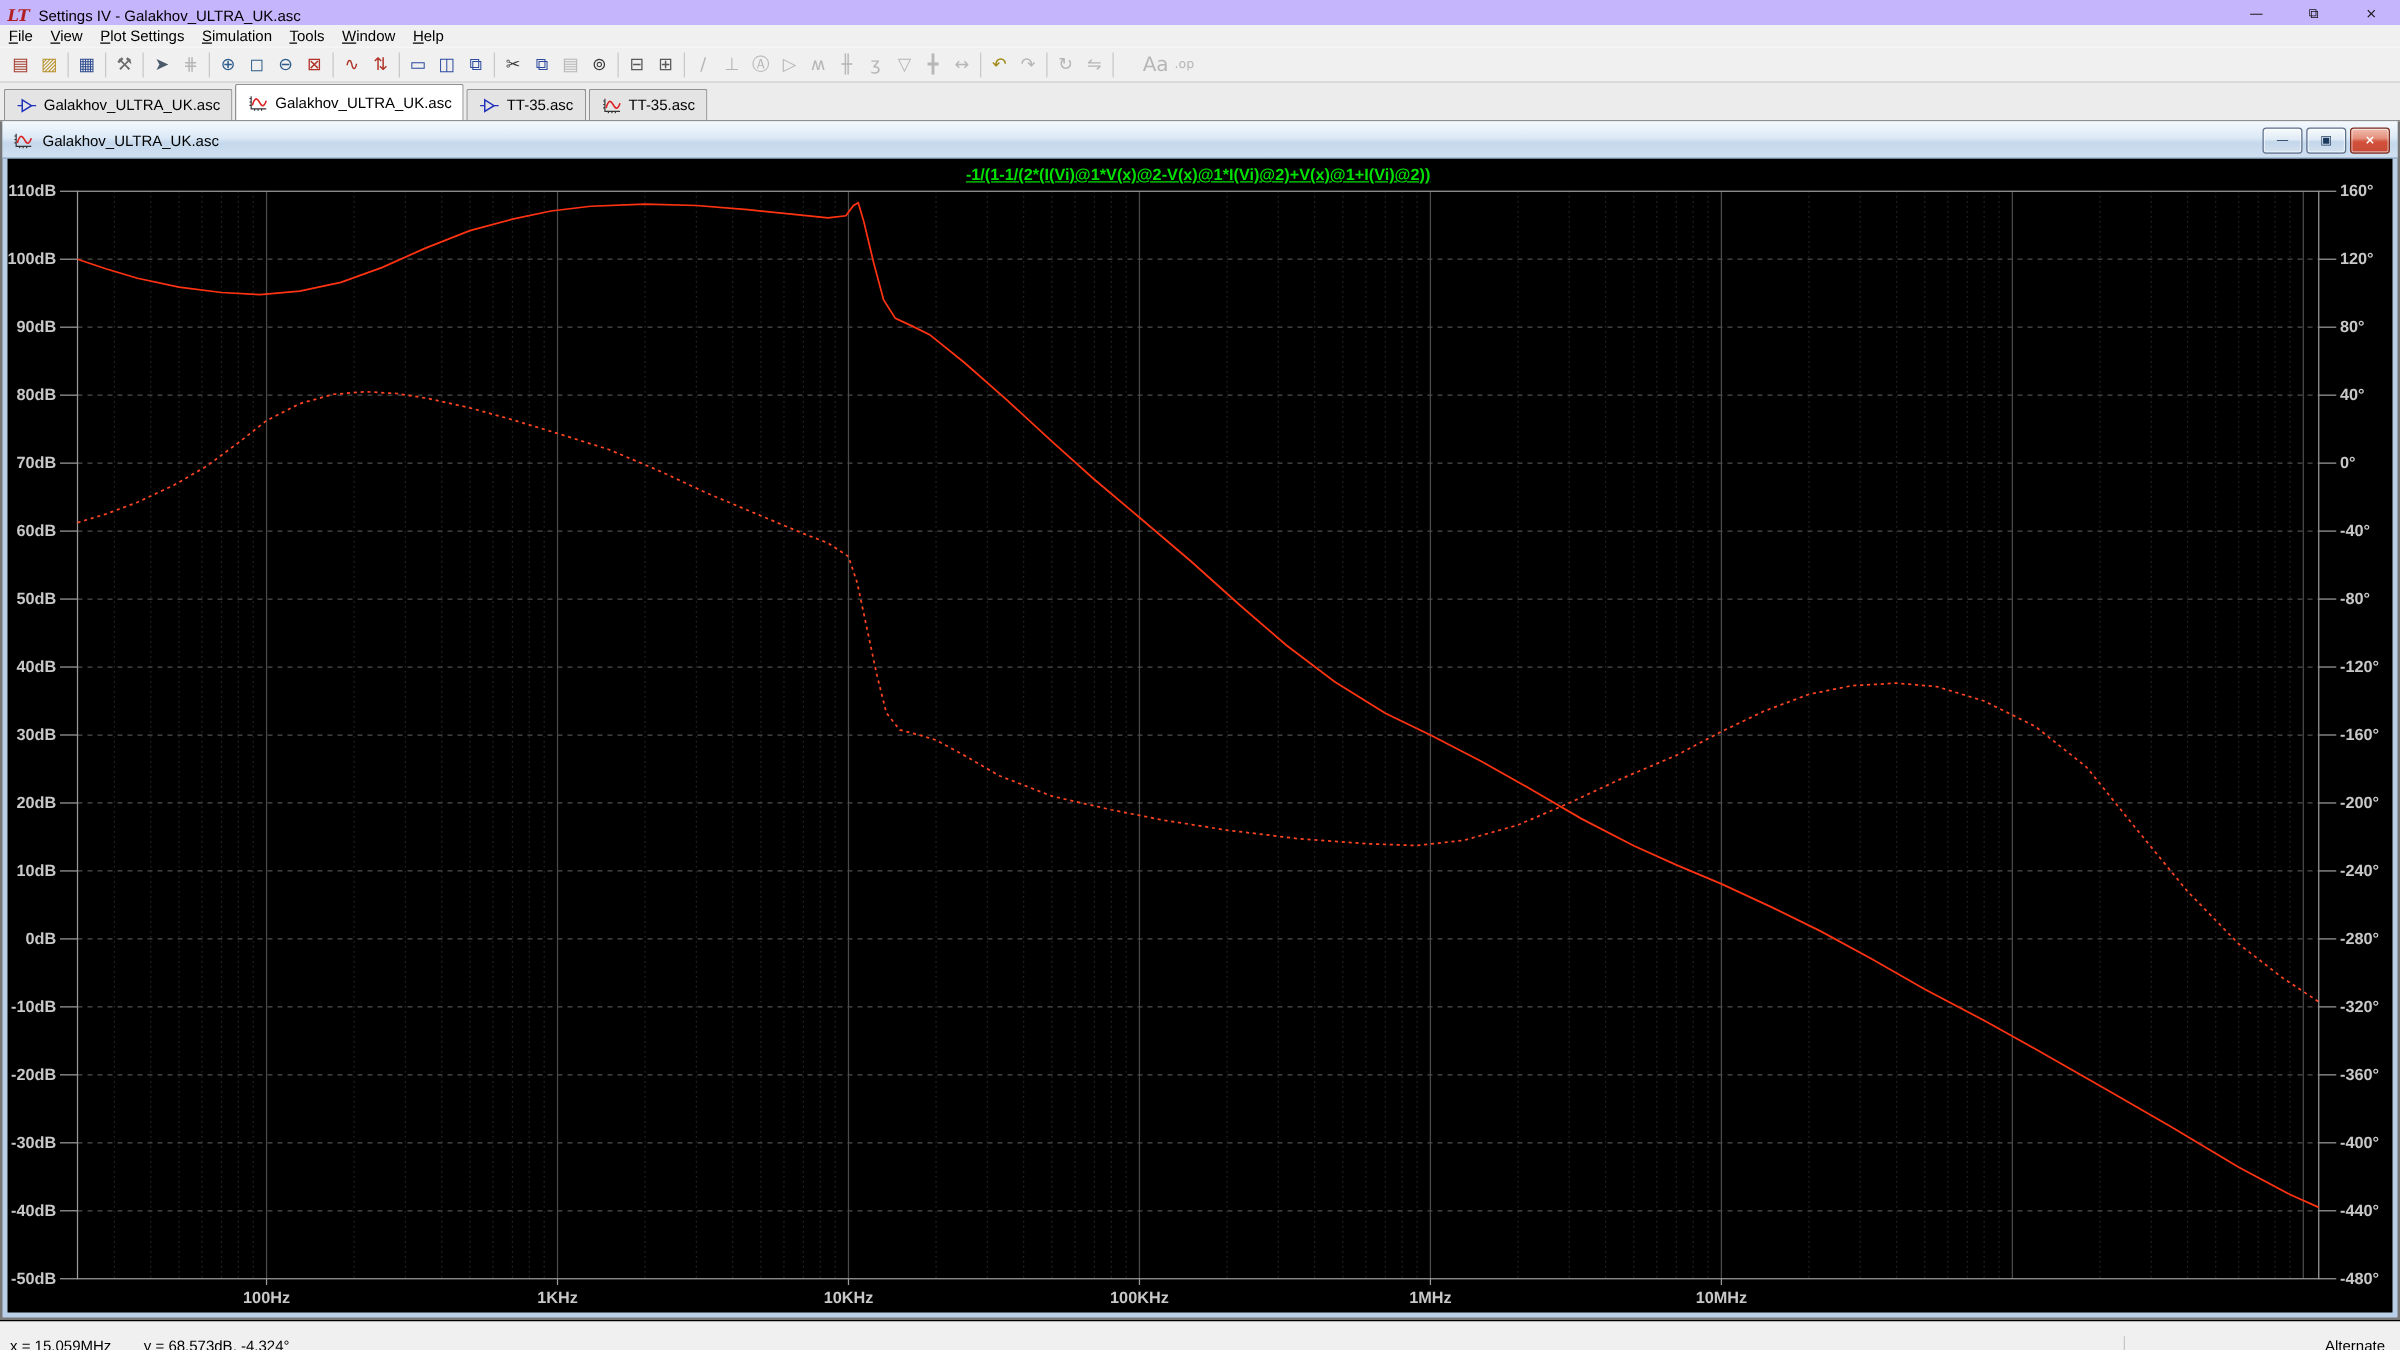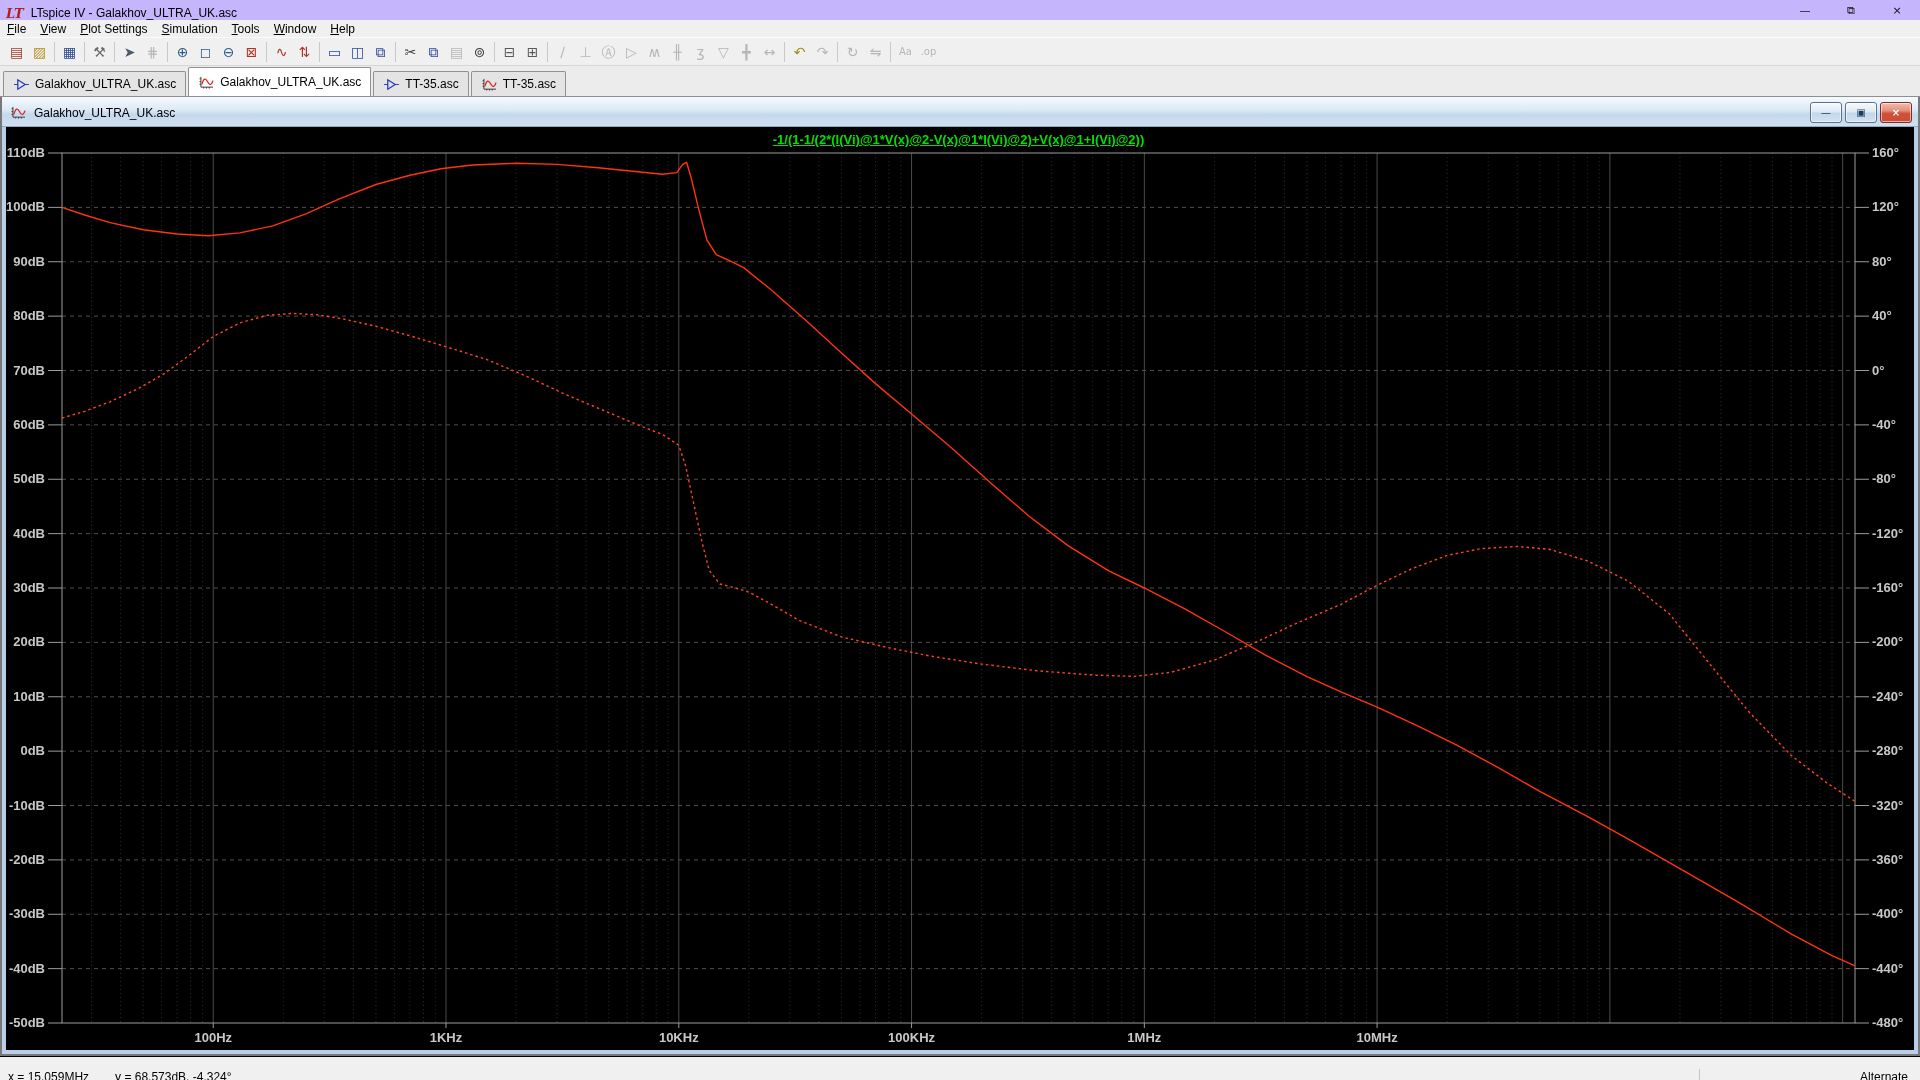--- a/index.html
+++ b/index.html
@@ -57,21 +57,21 @@
   .status-y{margin-left:26px;}
   .status-spacer{flex:1;}
   .status-divider{width:1px;height:16px;background:#c6c6c6;}
   .status-mode{width:208px;text-align:right;padding-right:12px;}
 </style>
 </head>
 <body>
 
 <div class="titlebar">
   <span class="logo">LT</span>
-  <span class="app-title">LTspice IV - Galakhov_ULTRA_UK.asc</span>
+  <span class="app-title">Settings IV - Galakhov_ULTRA_UK.asc</span>
   <span class="win-btns">
     <span class="win-btn">—</span>
     <span class="win-btn">⧉</span>
     <span class="win-btn">×</span>
   </span>
 </div>
 
 <div class="menubar">
   <span class="menu-item"><u>F</u>ile</span>
   <span class="menu-item"><u>V</u>iew</span>
@@ -123,21 +123,21 @@
     <span class="tb-icon disabled">▽</span>
     <span class="tb-icon disabled">╋</span>
     <span class="tb-icon disabled">↔</span>
     <span class="tb-sep"></span>
     <span class="tb-icon" style="color: rgb(160, 138, 26);">↶</span>
     <span class="tb-icon disabled">↷</span>
     <span class="tb-sep"></span>
     <span class="tb-icon disabled">↻</span>
     <span class="tb-icon disabled">⇋</span>
     <span class="tb-sep"></span>
-    <span class="tb-icon disabled" style="font-size: 10px;">Aa</span>
+    <span class="tb-icon disabled" style="font-size: 16px; margin-left: 19px;">Aa</span>
     <span class="tb-icon disabled" style="font-size: 10px;">.op</span>
   </div>
 
 <div class="tabbar">
   <div class="tab">
     <svg width="17" height="13" viewBox="0 0 16 14">
       <path d="M0 7h4M12 7h4" stroke="#2233bb" fill="none"></path>
       <path d="M4 2v10l8-5z" fill="none" stroke="#2233bb" stroke-width="1.3"></path>
     </svg>
     <span>Galakhov_ULTRA_UK.asc</span>

